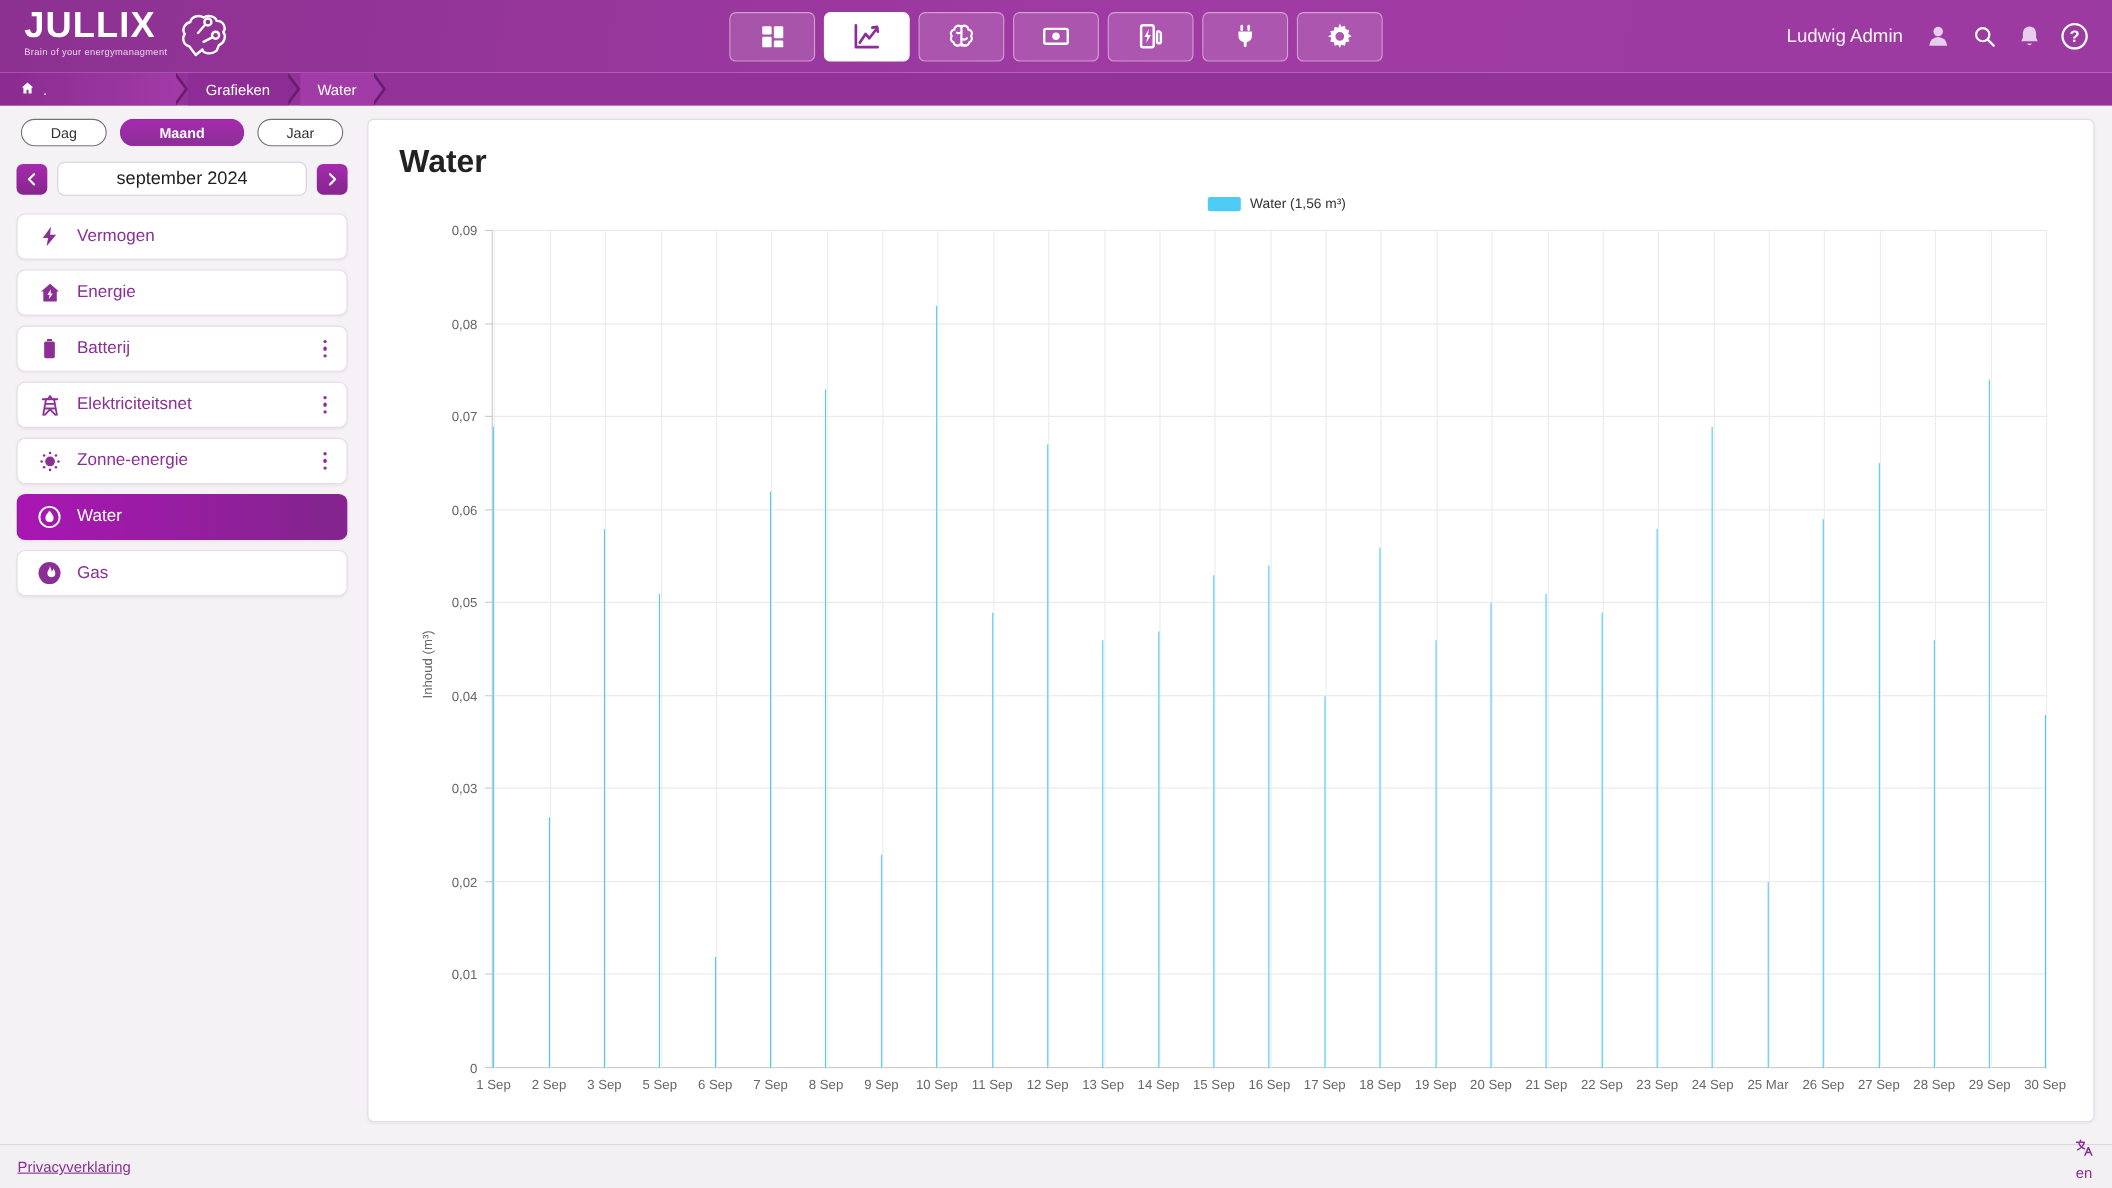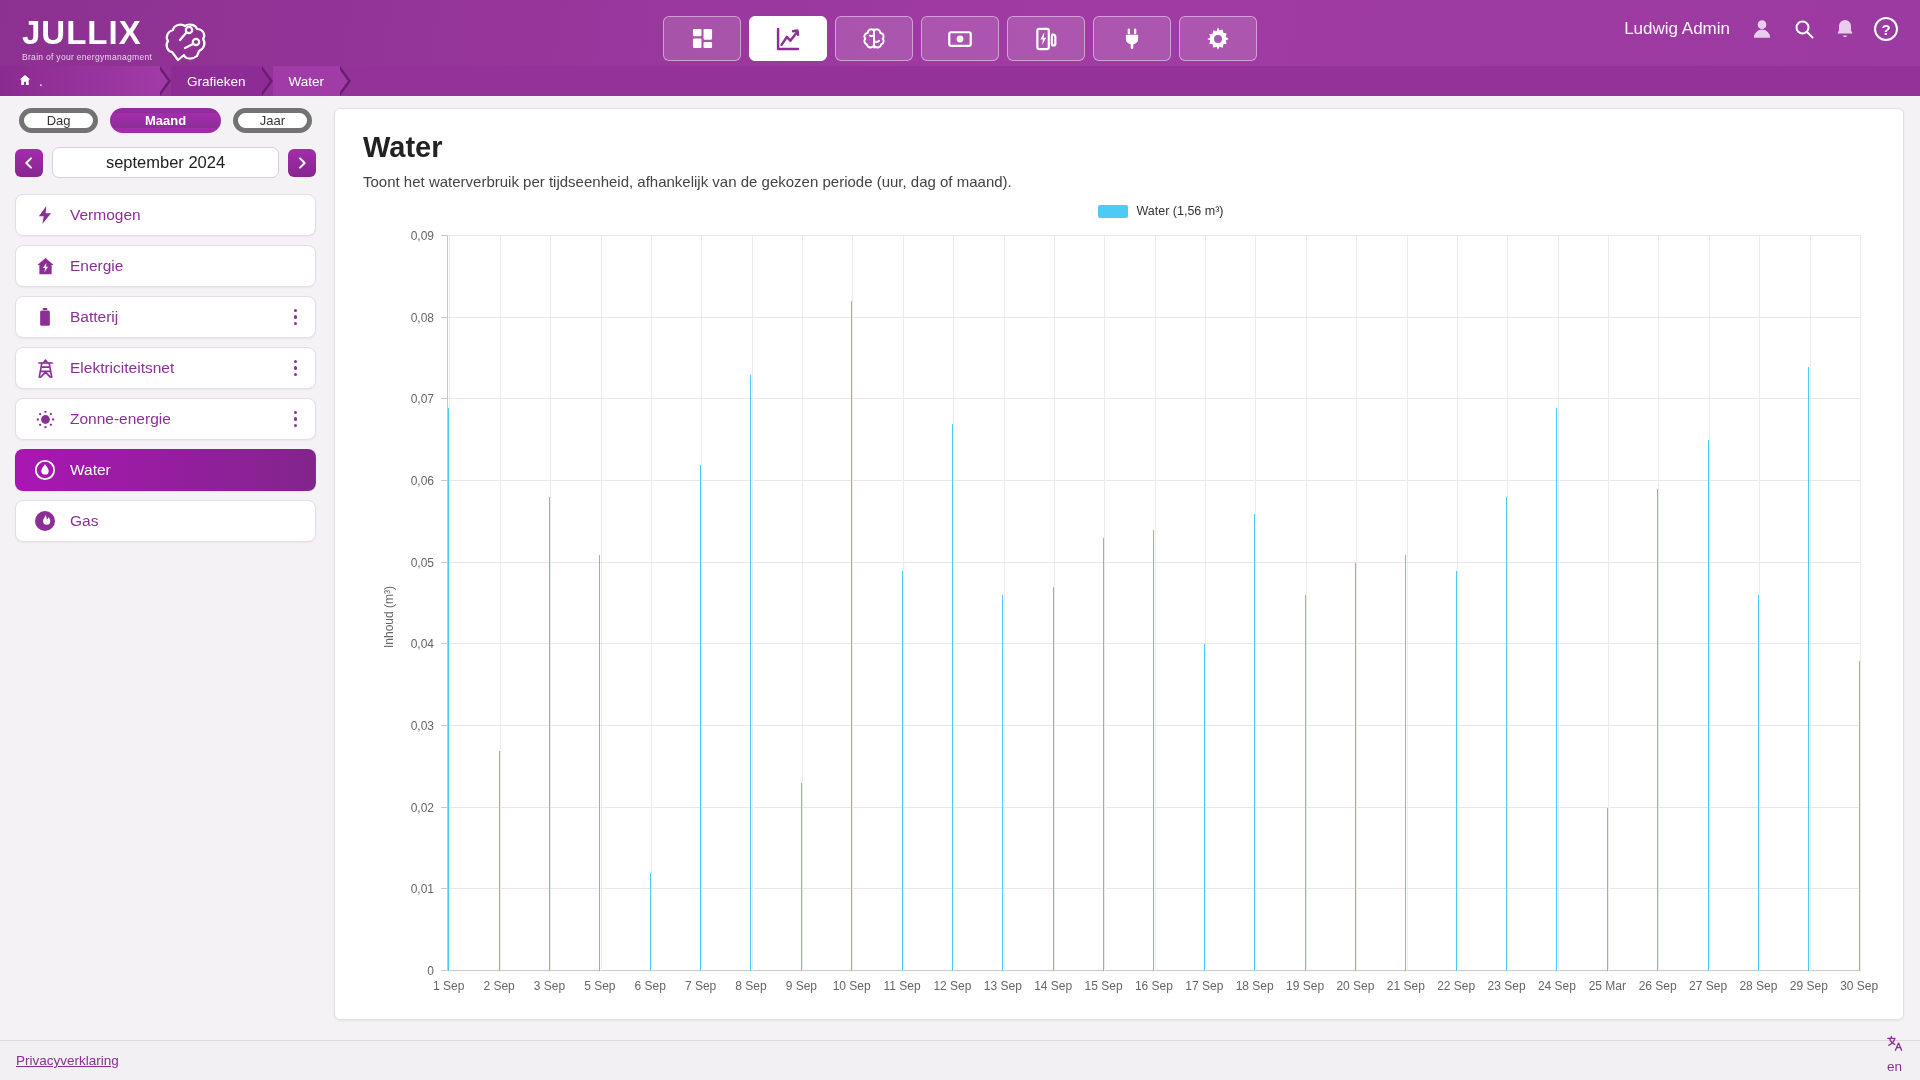--- a/index.html
+++ b/index.html
@@ -1,20 +1,20 @@
 <!DOCTYPE html>
 <html><head>
 <meta charset="utf-8">
 <style>
   html,body{margin:0;padding:0;background:#e9e7ea;font-family:"Liberation Sans",sans-serif;}
   *{box-sizing:border-box;}
   .layout{width:1920px;height:1080px;display:flex;flex-direction:column;overflow:hidden;background:#f4f2f5;}
 
   
-  .app-header{height:66px;flex:0 0 66px;background:linear-gradient(100deg,#8c3191 0%,#a03ba4 55%,#9b3aa0 100%);display:flex;align-items:flex-start;padding:16px 22px;position:relative;}
+  .app-header{height:66px;flex:0 0 66px;background:linear-gradient(100deg,#8c3191 0%,#a03ba4 55%,#9b3aa0 100%);display:flex;align-items:center;padding:0 22px;position:relative;}
   .logo{display:flex;align-items:flex-start;gap:4px;}
   .logo-text{display:flex;flex-direction:column;line-height:1;}
   .logo-title{font-size:33px;font-weight:bold;color:#fff;letter-spacing:1px;}
   .logo-tagline{font-size:8.5px;color:#ecd2ef;margin-top:4px;letter-spacing:.3px;}
   .logo-brain{margin-top:2px;}
   .header-nav{position:absolute;left:50%;transform:translateX(-50%);display:flex;gap:8px;}
   .nav-btn{width:78px;height:45px;border-radius:6px;border:1px solid rgba(255,255,255,.45);background:rgba(255,255,255,.14);color:#fff;display:flex;align-items:center;justify-content:center;cursor:pointer;padding:0;}
   .nav-btn.active{background:#fff;color:#8b2f97;border-color:#fff;}
   .nav-ic svg{display:block;}
   .user-area{margin-left:auto;display:flex;align-items:center;gap:17px;}
@@ -30,21 +30,21 @@
   .crumb-2{background:#a13ba7;}
   .crumb-arrow{width:0;height:0;border-top:15px solid transparent;border-bottom:15px solid transparent;position:relative;}
   .crumb-arrow::before{content:"";position:absolute;left:0;top:-15px;width:0;height:0;border-top:15px solid transparent;border-bottom:15px solid transparent;border-left:11px solid #6a1c71;}
   .crumb-arrow::after{content:"";position:absolute;left:-3px;top:-15px;width:0;height:0;border-top:15px solid transparent;border-bottom:15px solid transparent;border-left:11px solid var(--pc,#8a2b91);}
   .crumb-arrow{width:11px;}
 
   
   .body-row{flex:1;display:flex;min-height:0;}
   .sidebar{width:332px;flex:0 0 332px;padding:10px 16px 0 15px;}
   .period-tabs{display:flex;gap:12px;margin:2px 4px 0;}
-  .tab{flex:1;height:25px;border-radius:13px;background:#fff;border:5px solid #737373;color:#333;font-size:13px;display:flex;align-items:center;justify-content:center;cursor:pointer;}
+  .tab{flex:1;height:25px;border-radius:13px;background:#fff;border:1px solid #737373;color:#333;font-size:13px;display:flex;align-items:center;justify-content:center;cursor:pointer;}
   .tab.active{flex:1.55;background:linear-gradient(180deg,#a62bae,#8b2f97);border-color:transparent;color:#fff;font-weight:bold;}
   .date-nav{margin-top:14px;display:flex;align-items:center;gap:9px;}
   .nav-arrow{width:28px;height:28px;flex:0 0 28px;border:none;border-radius:6px;background:linear-gradient(180deg,#a62bae,#86258e);color:#fff;display:flex;align-items:center;justify-content:center;cursor:pointer;padding:0;}
   .date-box{flex:1;height:31px;background:#fff;border:1px solid #d9cde0;border-radius:7px;display:flex;align-items:center;justify-content:center;font-size:16.5px;color:#1e1e1e;cursor:pointer;}
   .menu{margin-top:16px;display:flex;flex-direction:column;gap:9px;}
   .menu-item{height:42px;background:#fff;border:1px solid #e6dcea;border-radius:8px;display:flex;align-items:center;padding:0 12px;color:#8b2f97;font-size:15.5px;cursor:pointer;box-shadow:0 1px 2px rgba(80,20,90,.05);}
   .mi-icon{width:24px;height:24px;margin:0 13px 0 5px;display:flex;align-items:center;justify-content:center;}
   .mi-icon svg{display:block;}
   .menu-item.selected{background:linear-gradient(90deg,#a916b3,#82258c);color:#fff;border-color:transparent;}
   .kebab{margin-left:auto;display:flex;flex-direction:column;gap:3px;padding:5px 6px;cursor:pointer;}
@@ -321,21 +321,20 @@
               </svg>
             </span>
             <span class="mi-label">Gas</span>
           </div>
         </div>
     </aside>
 
     <main class="main">
       <section class="card">
         <h1 class="page-title">Water</h1>
-        <p class="page-subtitle">Toont het waterverbruik per tijdseenheid, afhankelijk van de gekozen periode (uur, dag of maand).</p>
 
         <div class="legend">
           <span class="legend-swatch" style="background: rgb(78, 203, 245);"></span>
           <span>Water (1,56 m³)</span>
         </div>
 
         <div class="chart-wrap">
           <span class="ylabel">Inhoud (m³)</span>
           <div class="plot">
               <div class="gridline zero" style="bottom: 0%;"></div>

